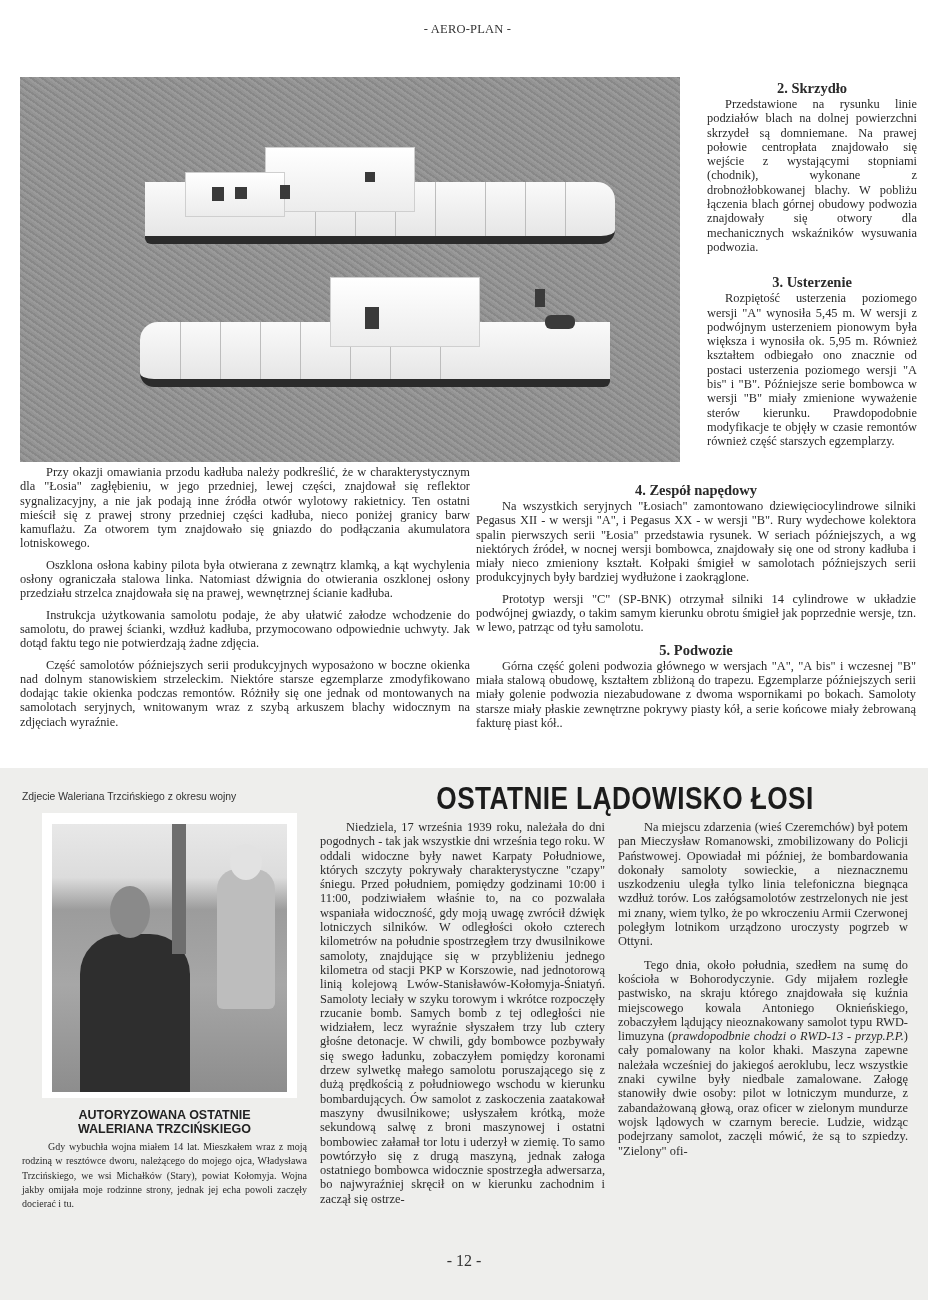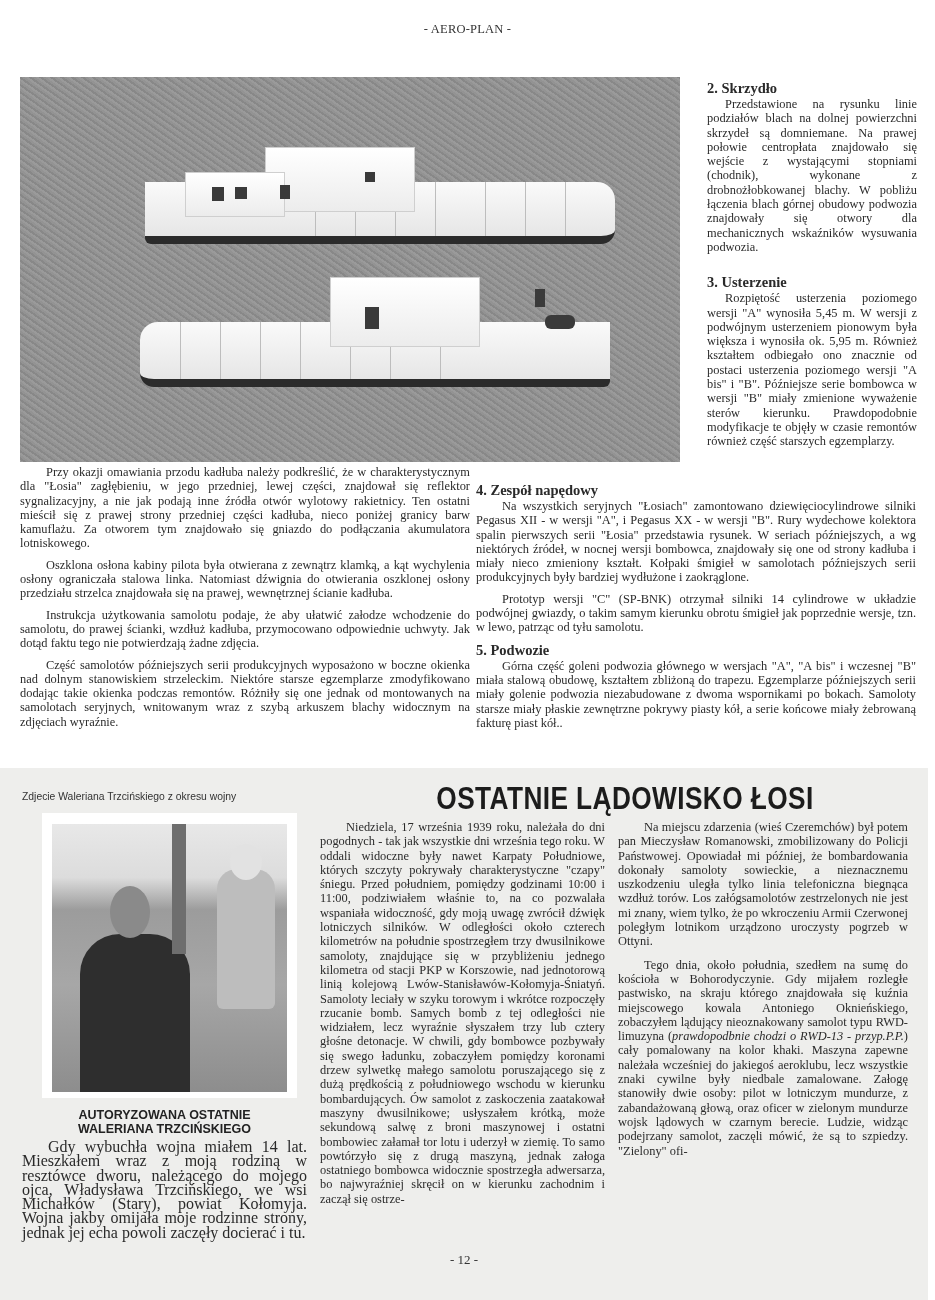--- a/index.html
+++ b/index.html
@@ -19,39 +19,39 @@
   .cabin { position: absolute; background: linear-gradient(#ffffff, #ececec); border: 1px solid #cfcfcf; }
   .panel { position: absolute; background: #3a3a3a; }
 
   
   .col-left { position: absolute; left: 20px; top: 465px; width: 450px; font-size: 12.4px; line-height: 14.3px; text-align: justify; }
   .col-left p { text-indent: 26px; margin-bottom: 7px; }
   .col-right-narrow { position: absolute; left: 707px; top: 80px; width: 210px; font-size: 12.4px; line-height: 14.3px; text-align: justify; }
   .col-right-narrow p { text-indent: 18px; }
   .col-right-wide { position: absolute; left: 476px; top: 482px; width: 440px; font-size: 12.4px; line-height: 14.3px; text-align: justify; }
   .col-right-wide p { text-indent: 26px; margin-bottom: 7px; }
-  .sec-head { font-weight: bold; font-size: 14.5px; text-indent: 0 !important; line-height: 17px; }
+  .sec-head { font-weight: bold; font-size: 14.5px; text-align: center; text-indent: 0 !important; line-height: 17px; }
 
   
   .bottom { position: absolute; left: 0; top: 768px; width: 928px; height: 532px; background: #eeeeec; }
   .photo-caption { position: absolute; left: 22px; top: 22px; font-family: "Liberation Sans", "DejaVu Sans", sans-serif; font-size: 11.5px; color: #333; transform: scaleX(0.9); transform-origin: left; }
   .photo-bottom-frame { position: absolute; left: 42px; top: 45px; width: 255px; height: 285px; background: #fff; }
   .photo-bottom { position: absolute; left: 52px; top: 56px; width: 235px; height: 268px; overflow: hidden;
     background: linear-gradient(180deg, #e8e8e8 0%, #dcdcdc 20%, #9c9c9c 32%, #a7a7a7 60%, #8d8d8d 100%); }
   .person { position: absolute; background: #2a2a2a; }
   .title { position: absolute; left: 335px; top: 12px; width: 580px; text-align: center; font-family: "Liberation Sans", "DejaVu Sans", sans-serif; font-weight: bold; font-size: 32px; color: #1c1c1c; letter-spacing: 0.5px; transform: scaleX(0.82); transform-origin: center; }
   .subhead { position: absolute; left: 22px; top: 340px; width: 285px; text-align: center; font-family: "Liberation Sans", "DejaVu Sans", sans-serif; font-weight: bold; font-size: 12.5px; line-height: 14px; color: #222; }
-  .bottom-left-text { position: absolute; left: 22px; top: 372px; width: 285px; font-size: 16px; line-height: 14.3px; text-align: justify; }
+  .bottom-left-text { position: absolute; left: 22px; top: 372px; width: 285px; font-size: 10px; line-height: 14.3px; text-align: justify; }
   .bottom-left-text p { text-indent: 26px; }
   .bottom-mid-text { position: absolute; left: 320px; top: 52px; width: 285px; font-size: 12.4px; line-height: 14.3px; text-align: justify; }
   .bottom-mid-text p { text-indent: 26px; }
   .bottom-right-text { position: absolute; left: 618px; top: 52px; width: 290px; font-size: 12.4px; line-height: 14.3px; text-align: justify; }
   .bottom-right-text p { text-indent: 26px; margin-bottom: 9px; }
   .bottom-right-text .it { font-style: italic; }
-  .page-number { position: absolute; top: 484px; left: 0; width: 928px; text-align: center; font-size: 13px; color: #333; }
+  .page-number { position: absolute; top: 484px; left: 0; width: 928px; text-align: center; font-size: 16px; color: #333; }
 </style>
 </head>
 <body>
 
 <div class="running-head">- AERO-PLAN -</div>
 
 <div class="photo-top">
 
   <div class="fuselage" style="left:125px; top:105px; width:470px; height:62px; border-radius:0 18px 14px 6px;">
     <div class="rib" style="left:170px"></div>

